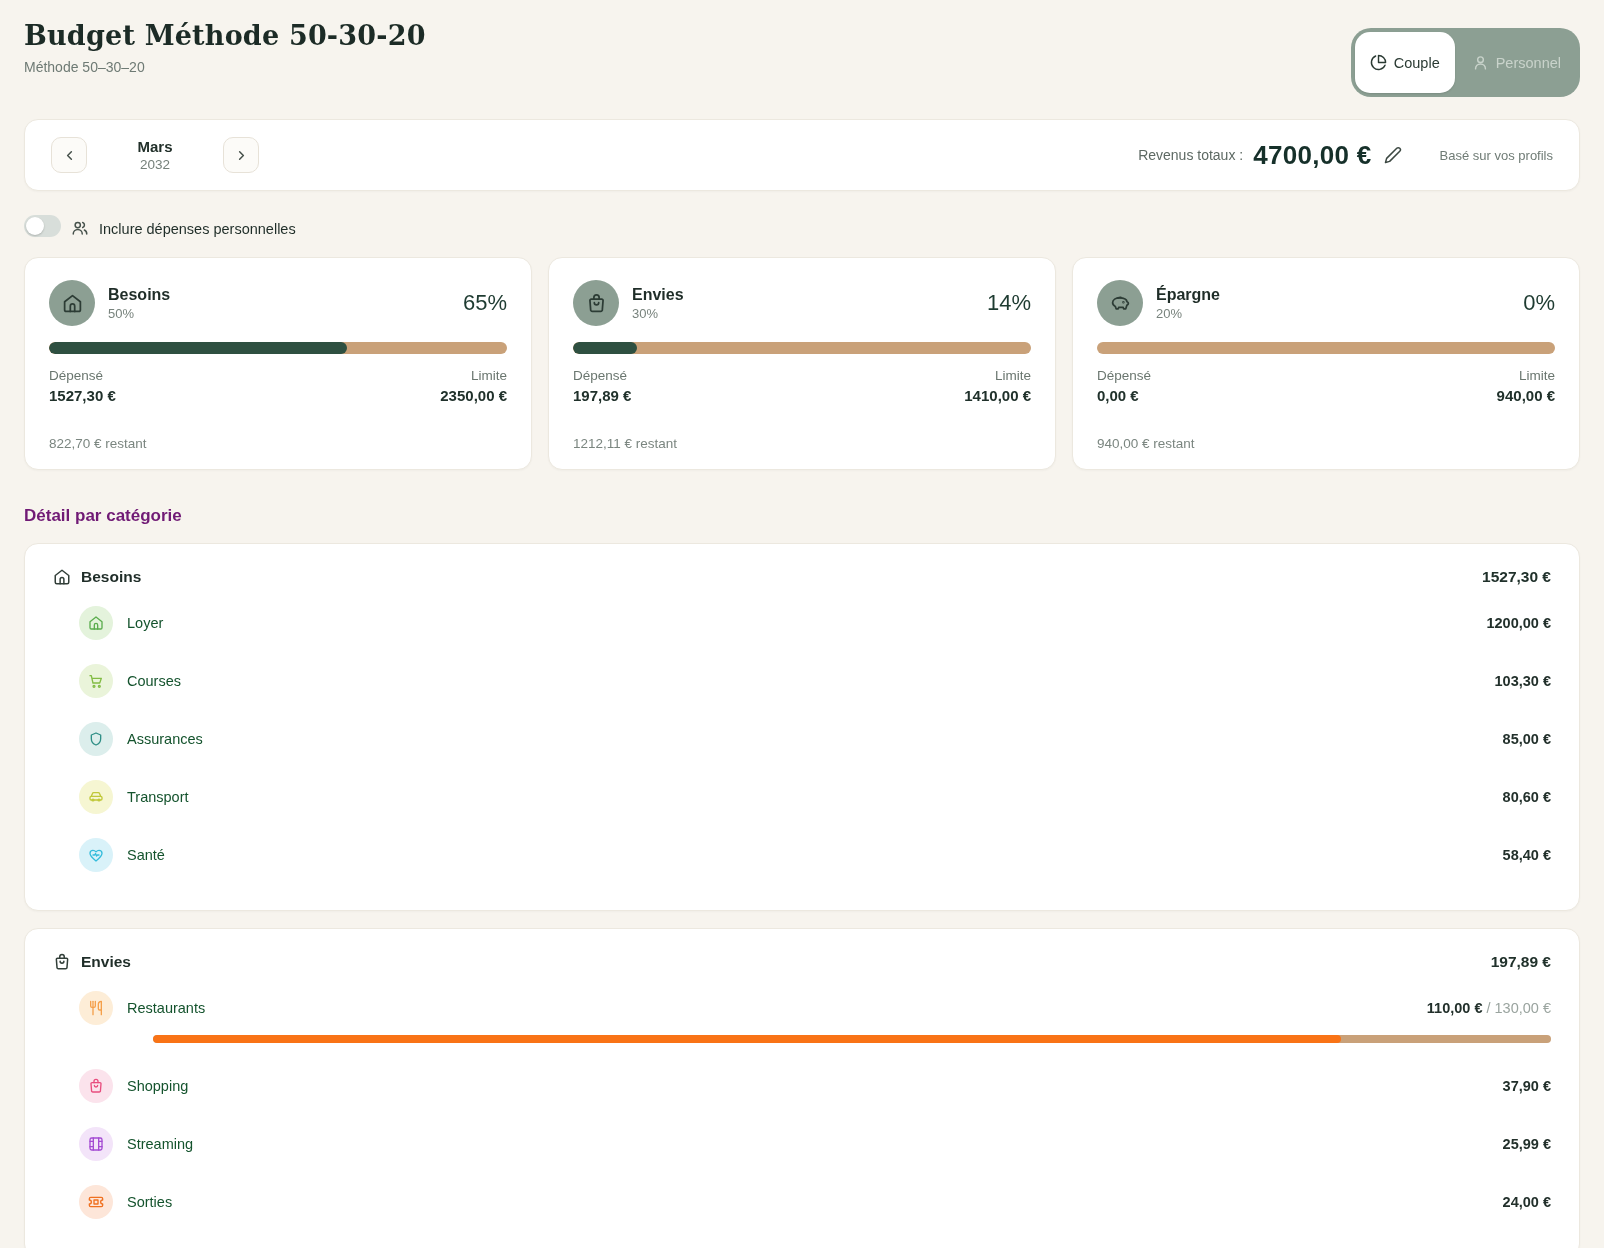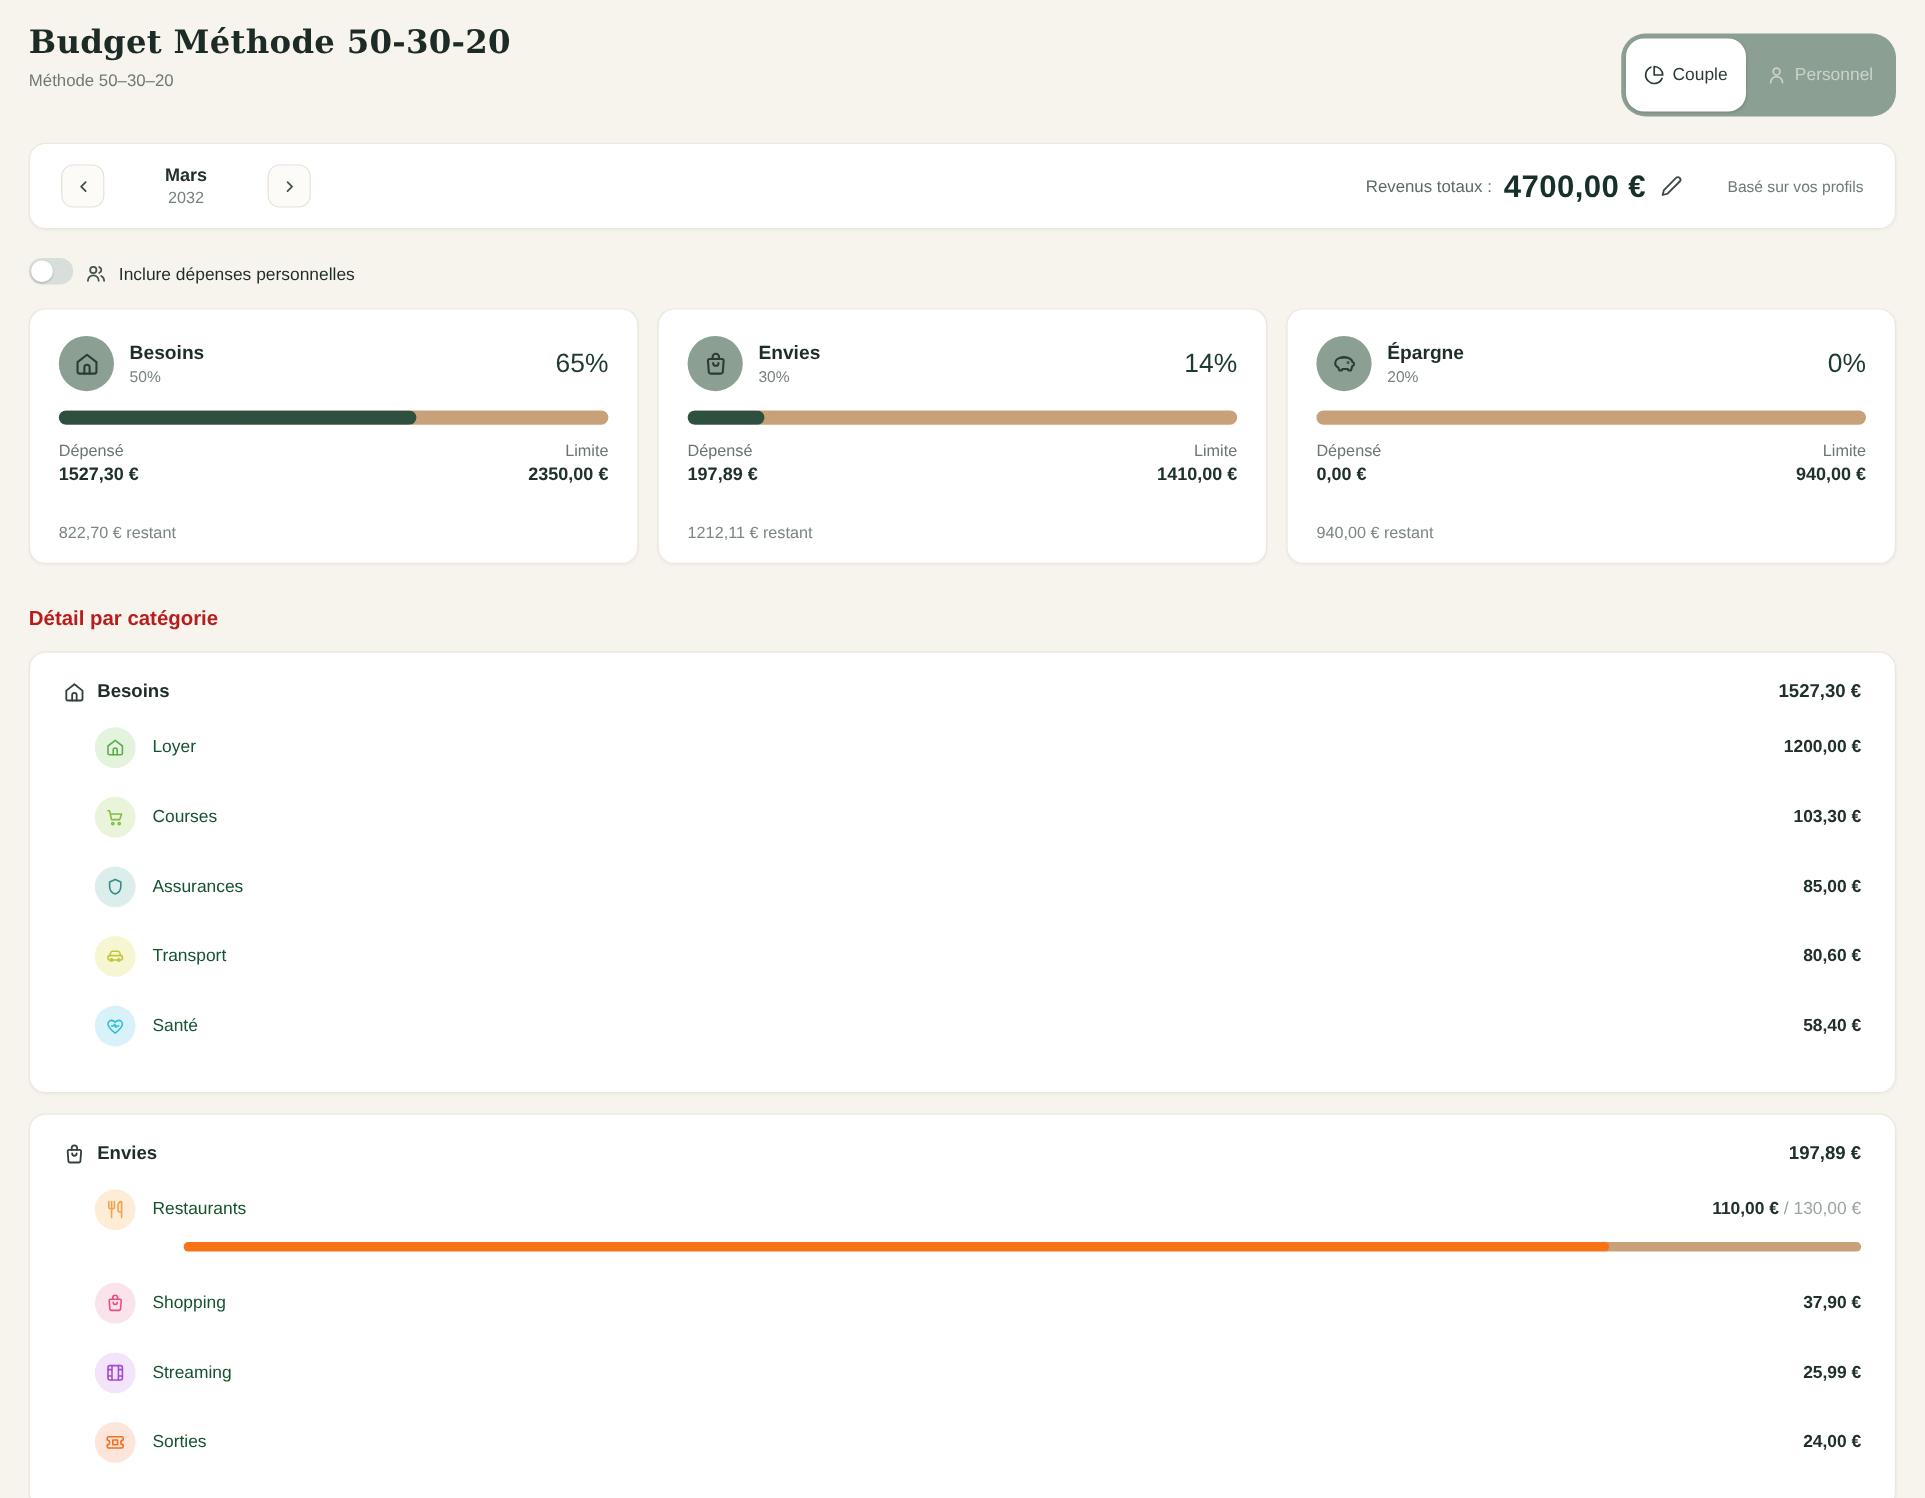--- a/index.html
+++ b/index.html
@@ -90,21 +90,21 @@
   .sum-used { margin-left: auto; font-size: 22px; font-weight: 400; color: #1E3B31; }
   .bar { margin-top: 16px; height: 12px; border-radius: 999px; background: #C9A179; overflow: hidden; }
   .bar-fill { height: 100%; border-radius: 999px; background: #2E5041; }
   .sum-stats { display: flex; justify-content: space-between; margin-top: 14px; }
   .stat-label { font-size: 13.5px; color: #6A766F; }
   .stat-value { font-size: 15px; font-weight: 700; color: #20312B; margin-top: 4px; }
   .stat-right { text-align: right; }
   .sum-remaining { margin-top: 32px; font-size: 13.5px; color: #7B8680; }
 
   
-  .detail-heading { margin-top: 36px; font-size: 17px; font-weight: 700; color: #b91c1c; }
+  .detail-heading { margin-top: 36px; font-size: 17px; font-weight: 700; color: #701a75; }
   .section-card { margin-top: 17px; padding: 24px 28px 26px; }
   .section-head { display: flex; align-items: center; gap: 10px; }
   .section-head .ic { width: 18px; height: 18px; color: #323F39; }
   .section-name { font-size: 15.5px; font-weight: 700; color: #1F2D28; }
   .section-total { margin-left: auto; font-size: 15.5px; font-weight: 700; color: #20312B; }
 
   .cat-row { display: flex; align-items: center; padding: 12px 0 12px 26px; }
   .cat-row.first { margin-top: 8px; }
   .cat-icon {
     width: 34px; height: 34px; border-radius: 50%;

